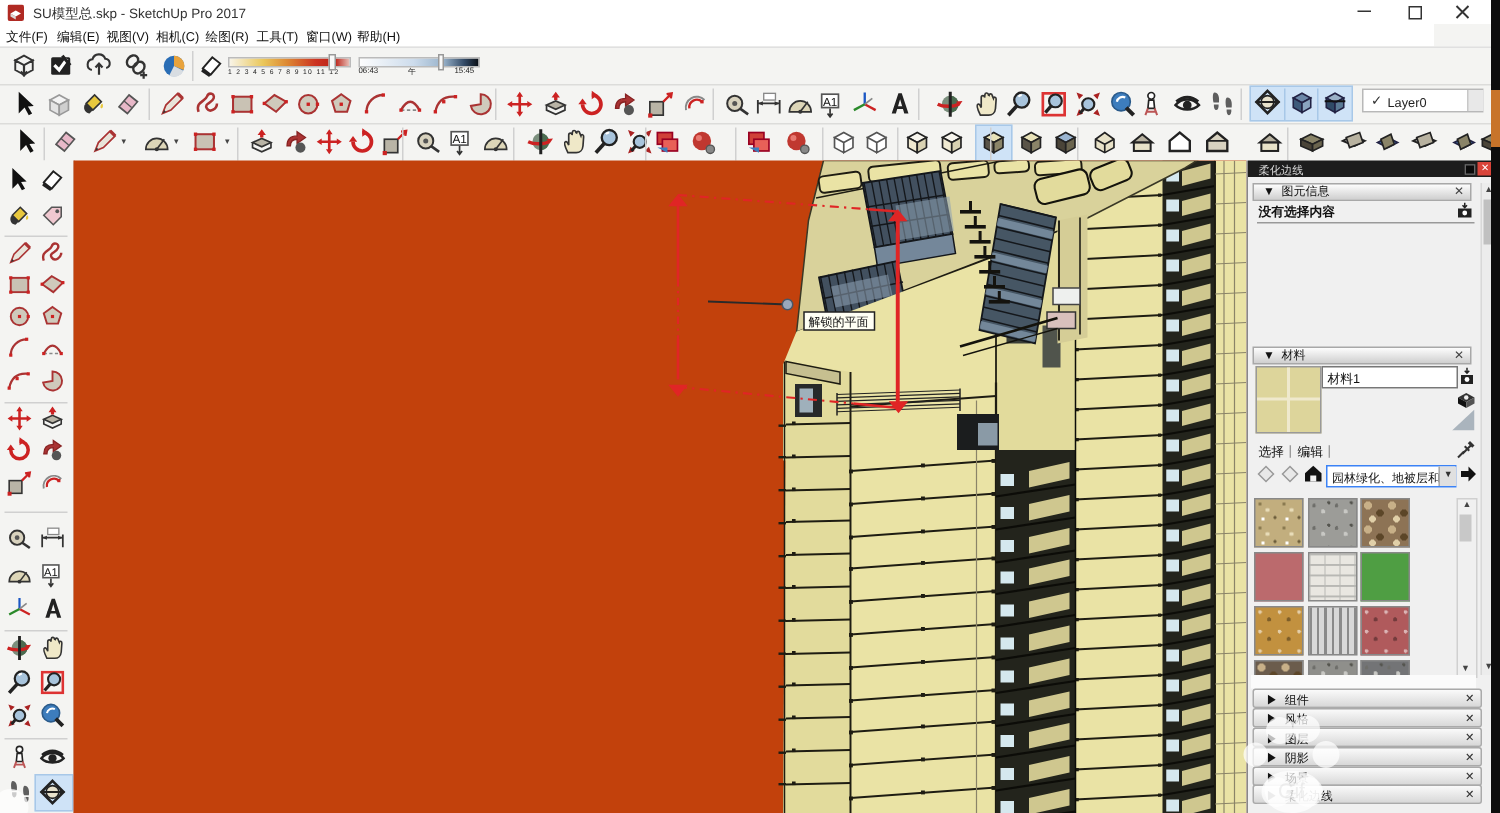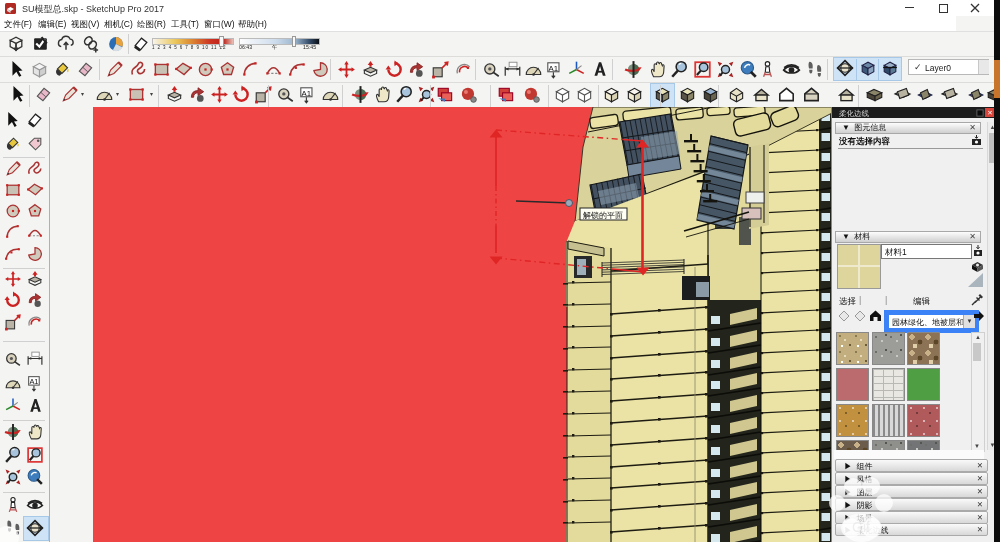--- a/index.html
+++ b/index.html
@@ -645,21 +645,21 @@
 <div class="ab" style="left:3px;top:313px;width:42px;height:1px;background:#d0d0d0;"></div>
 <div class="ab" style="left:3px;top:385px;width:42px;height:1px;background:#d0d0d0;"></div>
 <div class="ab" style="left:23px;top:409px;width:24px;height:23px;background:#cfe3f7;border:1px solid #a8c8e8;"></div>
 <svg style="position:absolute;left:26px;top:412px;" width="18" height="18" viewBox="0 0 17 17">
       <path d="M8.5 1.5 L15.5 8.5 L8.5 15.5 L1.5 8.5 Z" fill="none" stroke="#222" stroke-width="1.6"></path>
       <circle cx="8.5" cy="8.5" r="4" fill="#e8e2cc" stroke="#222" stroke-width="1"></circle>
       <path d="M1 8.5 L16 8.5" stroke="#222" stroke-width="1.2"></path>
       <path d="M16 8.5 L13 7 L13 10 Z" fill="#222"></path>
     </svg>
 </div>
-<div class="ab" style="left:49px;top:107px;width:782px;height:435px;background:#ef4444;overflow:hidden;margin-left:44px;">
+<div class="ab" style="left:49px;top:107px;width:782px;height:435px;background:#c2410c;overflow:hidden;">
 <svg class="ab" style="left:0;top:0" width="782" height="435" viewBox="0 0 782 435">
 <polygon points="663,45 749,0 782,0 782,435 668,435 668,47" fill="#eae3a5"></polygon>
 <line x1="668" y1="6" x2="726" y2="3" stroke="#1e1c12" stroke-width="1.2"></line>
 <rect x="668" y="5" width="2.2" height="2.2" fill="#1e1c12"></rect>
 <rect x="723" y="2" width="2.2" height="2.2" fill="#1e1c12"></rect>
 <line x1="668" y1="26" x2="726" y2="23" stroke="#1e1c12" stroke-width="1.2"></line>
 <rect x="668" y="25" width="2.2" height="2.2" fill="#1e1c12"></rect>
 <rect x="723" y="22" width="2.2" height="2.2" fill="#1e1c12"></rect>
 <line x1="668" y1="46" x2="726" y2="43" stroke="#1e1c12" stroke-width="1.2"></line>
 <rect x="668" y="45" width="2.2" height="2.2" fill="#1e1c12"></rect>
@@ -1099,35 +1099,35 @@
       <path d="M1 5 L6.5 2 L12 5 L6.5 8 Z" fill="#333"></path>
       <path d="M1 5 L1 9 L6.5 12 L6.5 8 Z" fill="#111"></path>
       <path d="M12 5 L12 9 L6.5 12 L6.5 8 Z" fill="#555"></path>
       <circle cx="6.5" cy="5" r="1.5" fill="#eee"></circle>
     </svg>
 <svg class="ab" style="left:136px;top:166px" width="15" height="14" viewBox="0 0 15 14">
       <path d="M0 14 L15 14 L15 0 Z" fill="#aab4bd"></path>
     </svg>
 <span class="ab" style="left:7px;top:189px;font-size:8.5px;color:#111;">选择</span>
     <span class="ab" style="left:27px;top:188px;font-size:9px;color:#888;">|</span>
-    <span class="ab" style="left:33px;top:189px;font-size:8.5px;color:#111;margin-left:48px;">编辑</span>
+    <span class="ab" style="left:33px;top:189px;font-size:8.5px;color:#111;">编辑</span>
     <span class="ab" style="left:53px;top:188px;font-size:9px;color:#888;">|</span>
 <svg class="ab" style="left:139px;top:186px" width="13" height="13" viewBox="0 0 13 13">
       <path d="M1 12 L5 8 M5.5 4.5 L8.5 7.5 M4 9.5 L10 3.5" stroke="#333" stroke-width="1.4"></path>
       <path d="M9 1 L12 4 L10.5 5.5 L7.5 2.5 Z" fill="#333"></path>
     </svg>
 <svg class="ab" style="left:6px;top:203px" width="30" height="12" viewBox="0 0 30 12">
       <path d="M6 1 L11 6 L6 11 L1 6 Z" fill="#e8e8e8" stroke="#999" stroke-width="1"></path>
       <path d="M22 1 L27 6 L22 11 L17 6 Z" fill="#e8e8e8" stroke="#999" stroke-width="1"></path>
     </svg>
 <svg class="ab" style="left:37px;top:202px" width="13" height="13" viewBox="0 0 13 13">
       <path d="M1 6.5 L6.5 1.5 L12 6.5 L12 12 L1 12 Z" fill="#111"></path>
       <rect x="4.5" y="8" width="4" height="4" fill="#f0f0f0"></rect>
     </svg>
-<div class="ab" style="left:52px;top:203px;width:85px;height:13px;background:#fff;border:5px solid #3b82f6;">
+<div class="ab" style="left:52px;top:203px;width:85px;height:13px;background:#fff;border:1px solid #3b82f6;">
       <span class="ab" style="left:3px;top:1.5px;font-size:8px;color:#111;white-space:nowrap;">园林绿化、地被层和</span>
       <span class="ab" style="left:74px;top:0;width:11px;height:13px;background:#e0e0e0;border-left:1px solid #aaa;font-size:6px;text-align:center;line-height:13px;color:#333;">▼</span>
     </div>
 <svg class="ab" style="left:141px;top:203px" width="12" height="12" viewBox="0 0 12 12">
       <path d="M1 4 L6 4 L6 1 L11 6 L6 11 L6 8 L1 8 Z" fill="#111"></path>
     </svg>
 <div class="ab tex1" style="left:4px;top:225px;width:31px;height:31px;background-color:#c2ae7e;border:1px solid #888;overflow:hidden;"></div>
 <div class="ab tex2" style="left:40px;top:225px;width:31px;height:31px;background-color:#9c9c98;border:1px solid #888;overflow:hidden;"></div>
 <div class="ab tex3" style="left:75px;top:225px;width:31px;height:31px;background-color:#8d7355;border:1px solid #888;overflow:hidden;"></div>
 <div class="ab " style="left:4px;top:261px;width:31px;height:31px;background-color:#bb6a6d;border:1px solid #888;overflow:hidden;"></div>

